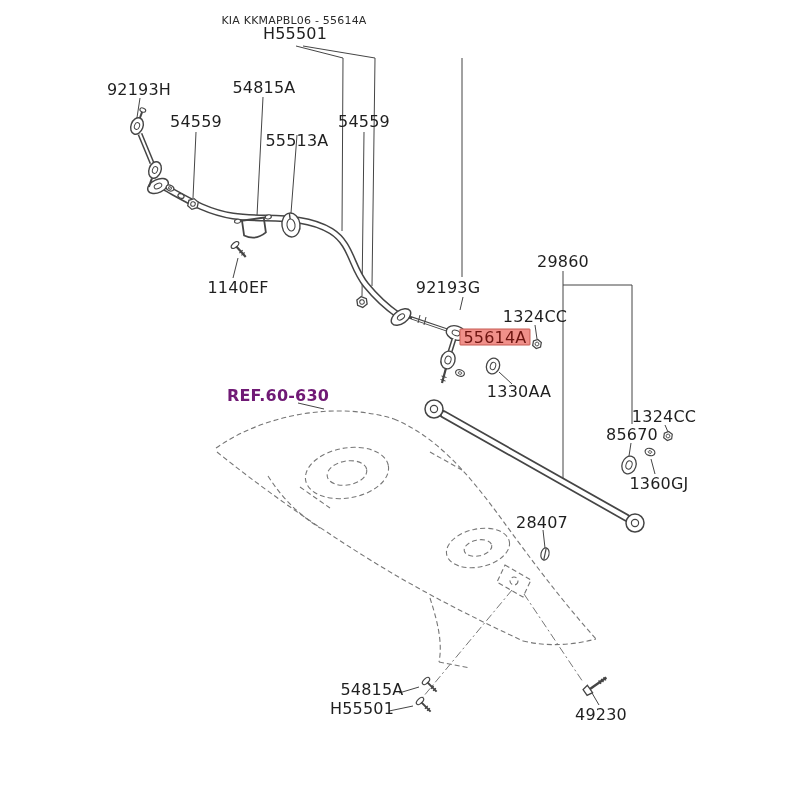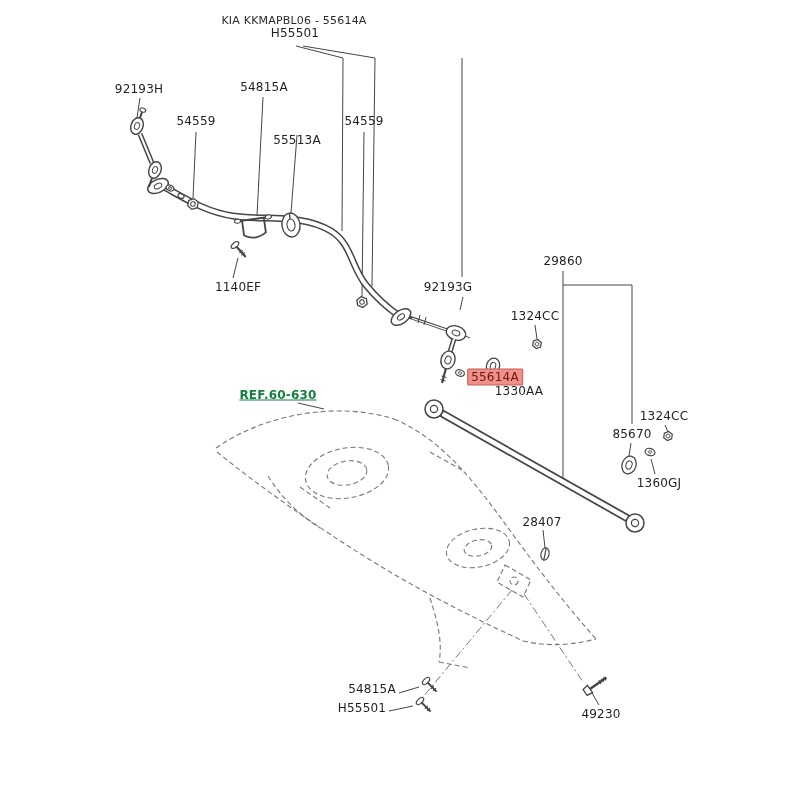--- a/index.html
+++ b/index.html
@@ -5,31 +5,31 @@
   html, body { margin:0; padding:0; }
   body {
     width:800px; height:800px; background:#ffffff;
     font-family:"DejaVu Sans", "Liberation Sans", sans-serif;
   }
   #stage { position:relative; width:800px; height:800px; background:#ffffff; overflow:hidden; }
   #art { position:absolute; left:0; top:0; }
 
   .label {
     position:absolute; transform:translate(-50%,-50%);
-    font-size:12px; line-height:15px; white-space:nowrap;
+    font-size:16px; line-height:15px; white-space:nowrap;
     color:var(--label-text, #1f1f1f); letter-spacing:0.2px;
   }
   .label.title { font-size:11px; color:#2a2a2a;text-align:center; }
   .label.highlight {
     background:var(--highlight-bg, #f0908a);
     color:var(--highlight-text, #701511);
     border:1px solid var(--highlight-border, #c65b52);
-    padding:0 3px; border-radius:1px;margin-top:40px;
+    padding:0 3px; border-radius:1px;
   }
-  .label.ref { font-weight:bold; text-decoration:underline; color:#15803d; }
+  .label.ref { font-weight:bold; color:#701a75; }
 
   #art .ln   { stroke:var(--line, #454545); fill:none; }
   #art .core { stroke:#ffffff; fill:none; }
   #art .part { stroke:var(--line, #454545); fill:#ffffff; }
   #art .frame   { stroke:var(--frame, #767676); fill:none; stroke-dasharray:5 3; }
   #art .dashdot { stroke:var(--frame, #767676); fill:none; stroke-dasharray:8 3 2 3; }
 </style>
 </head>
 <body>
 

